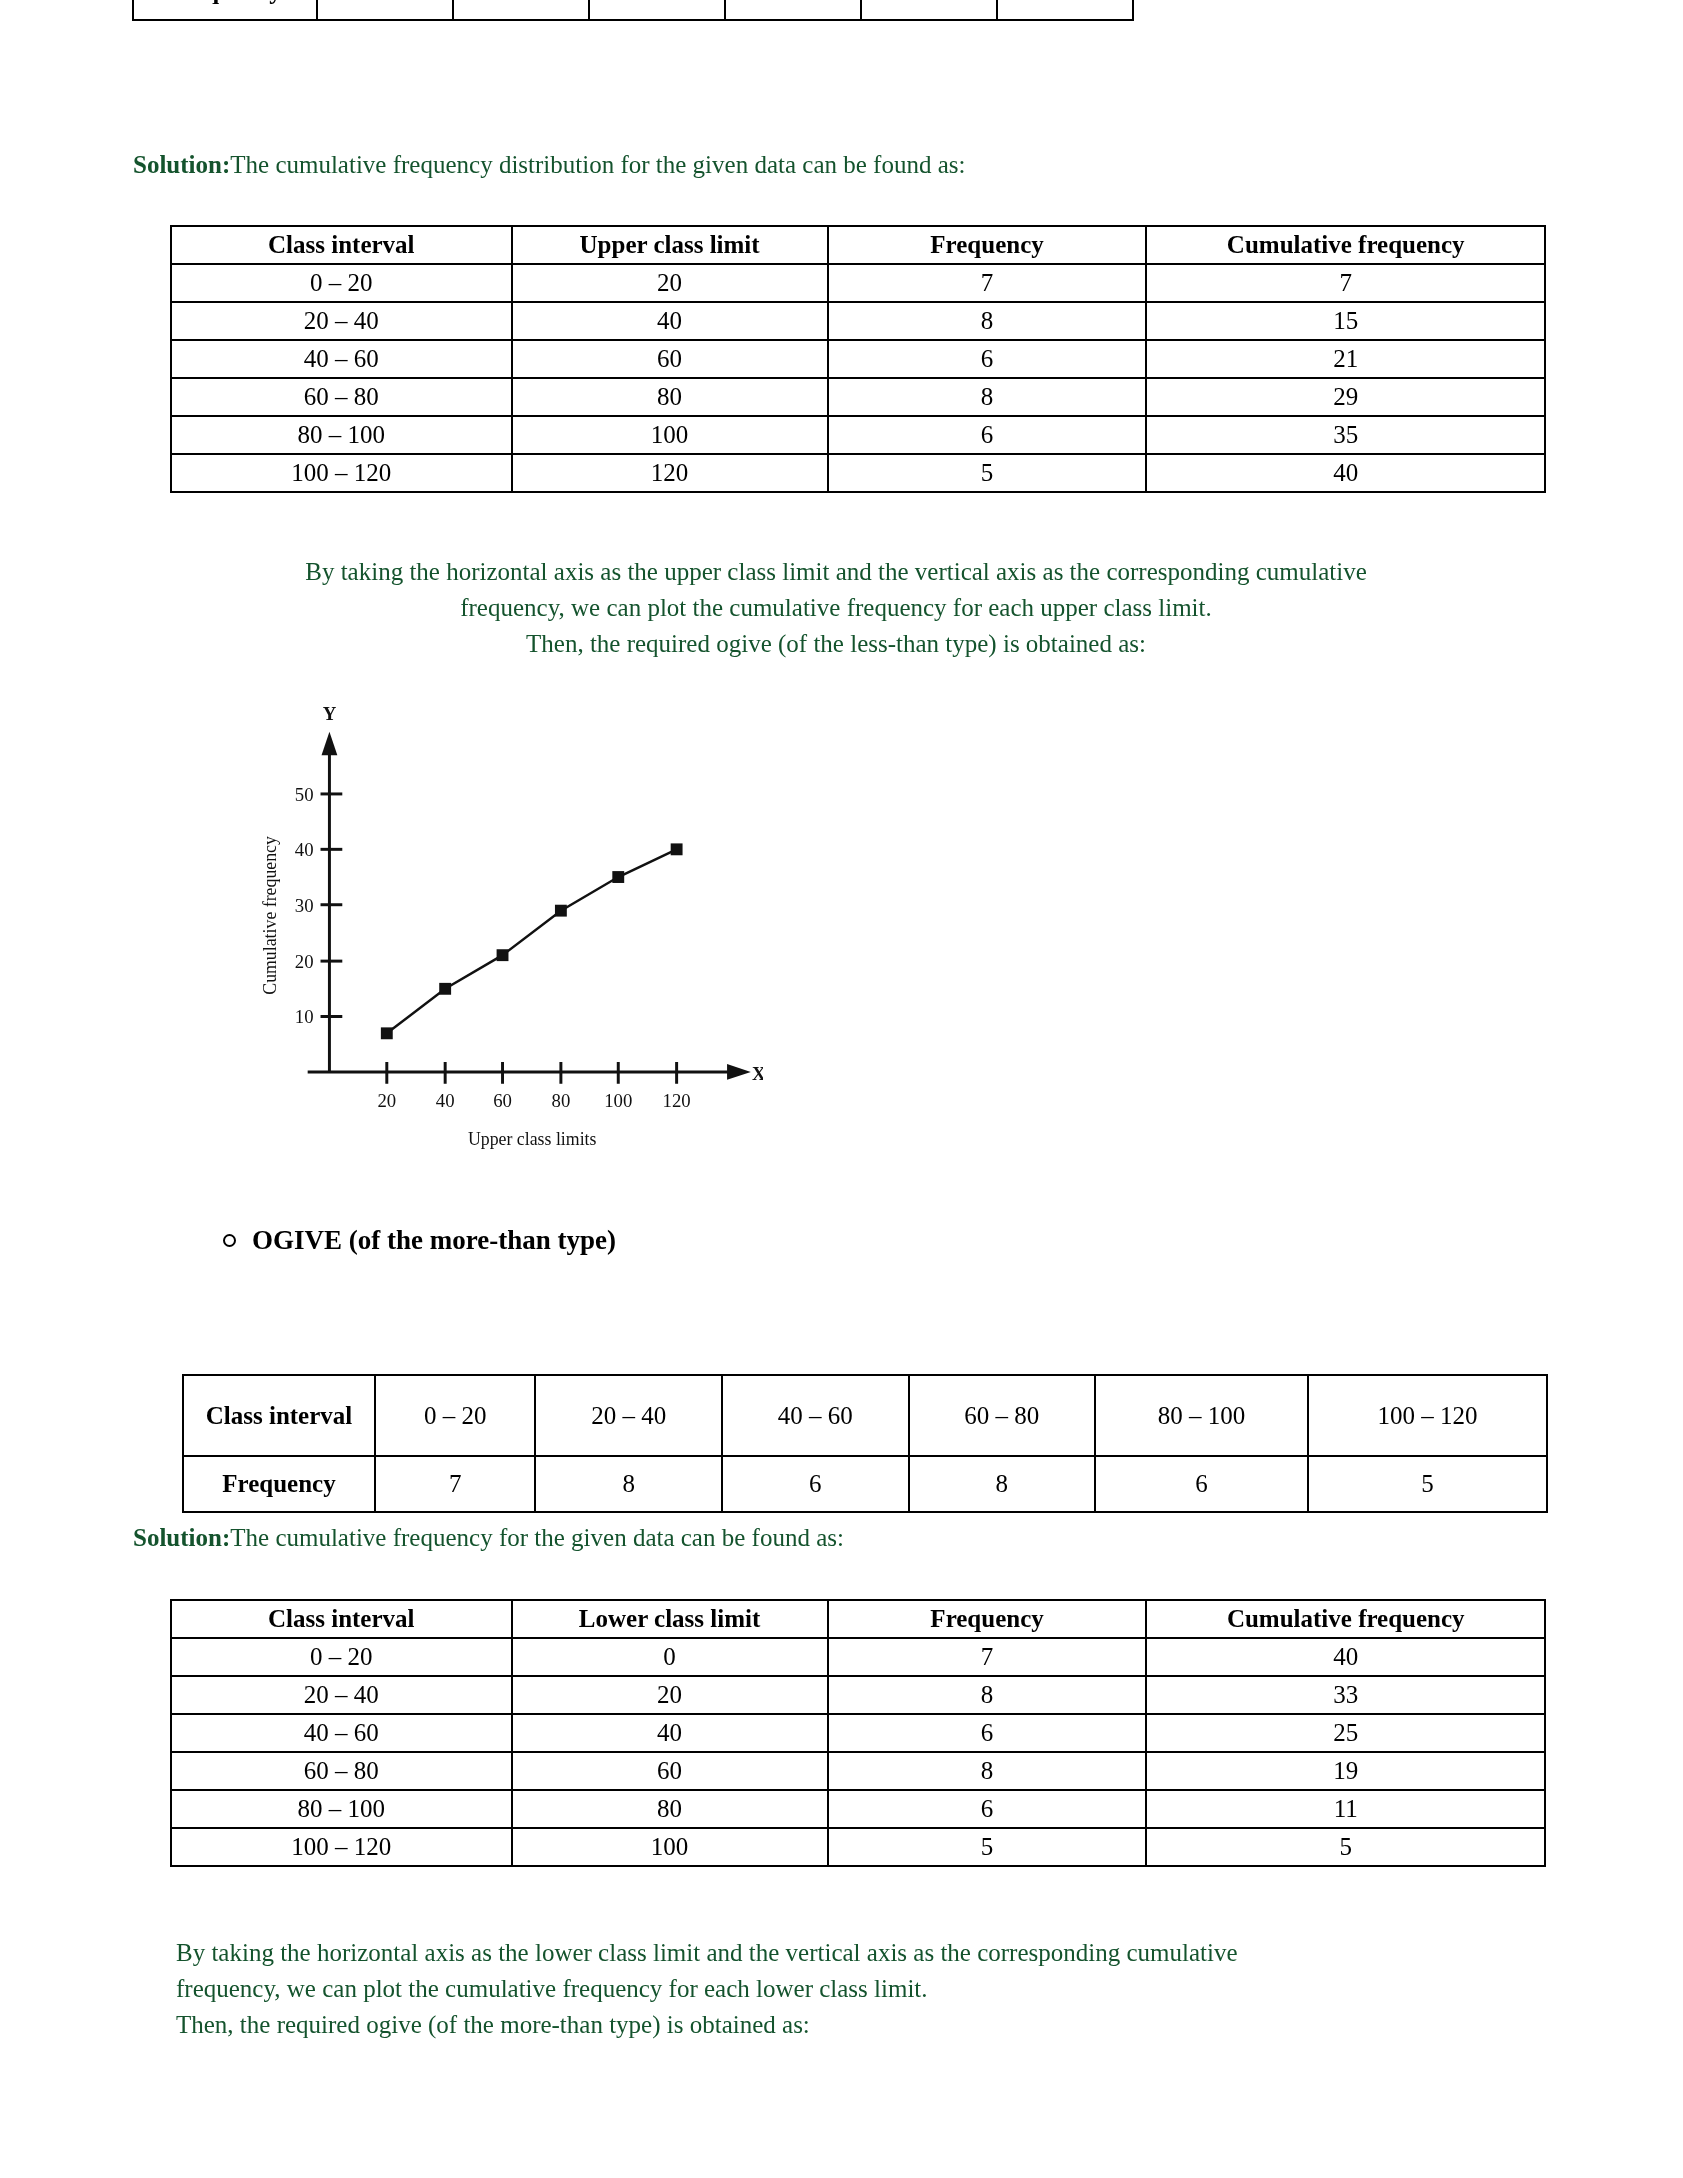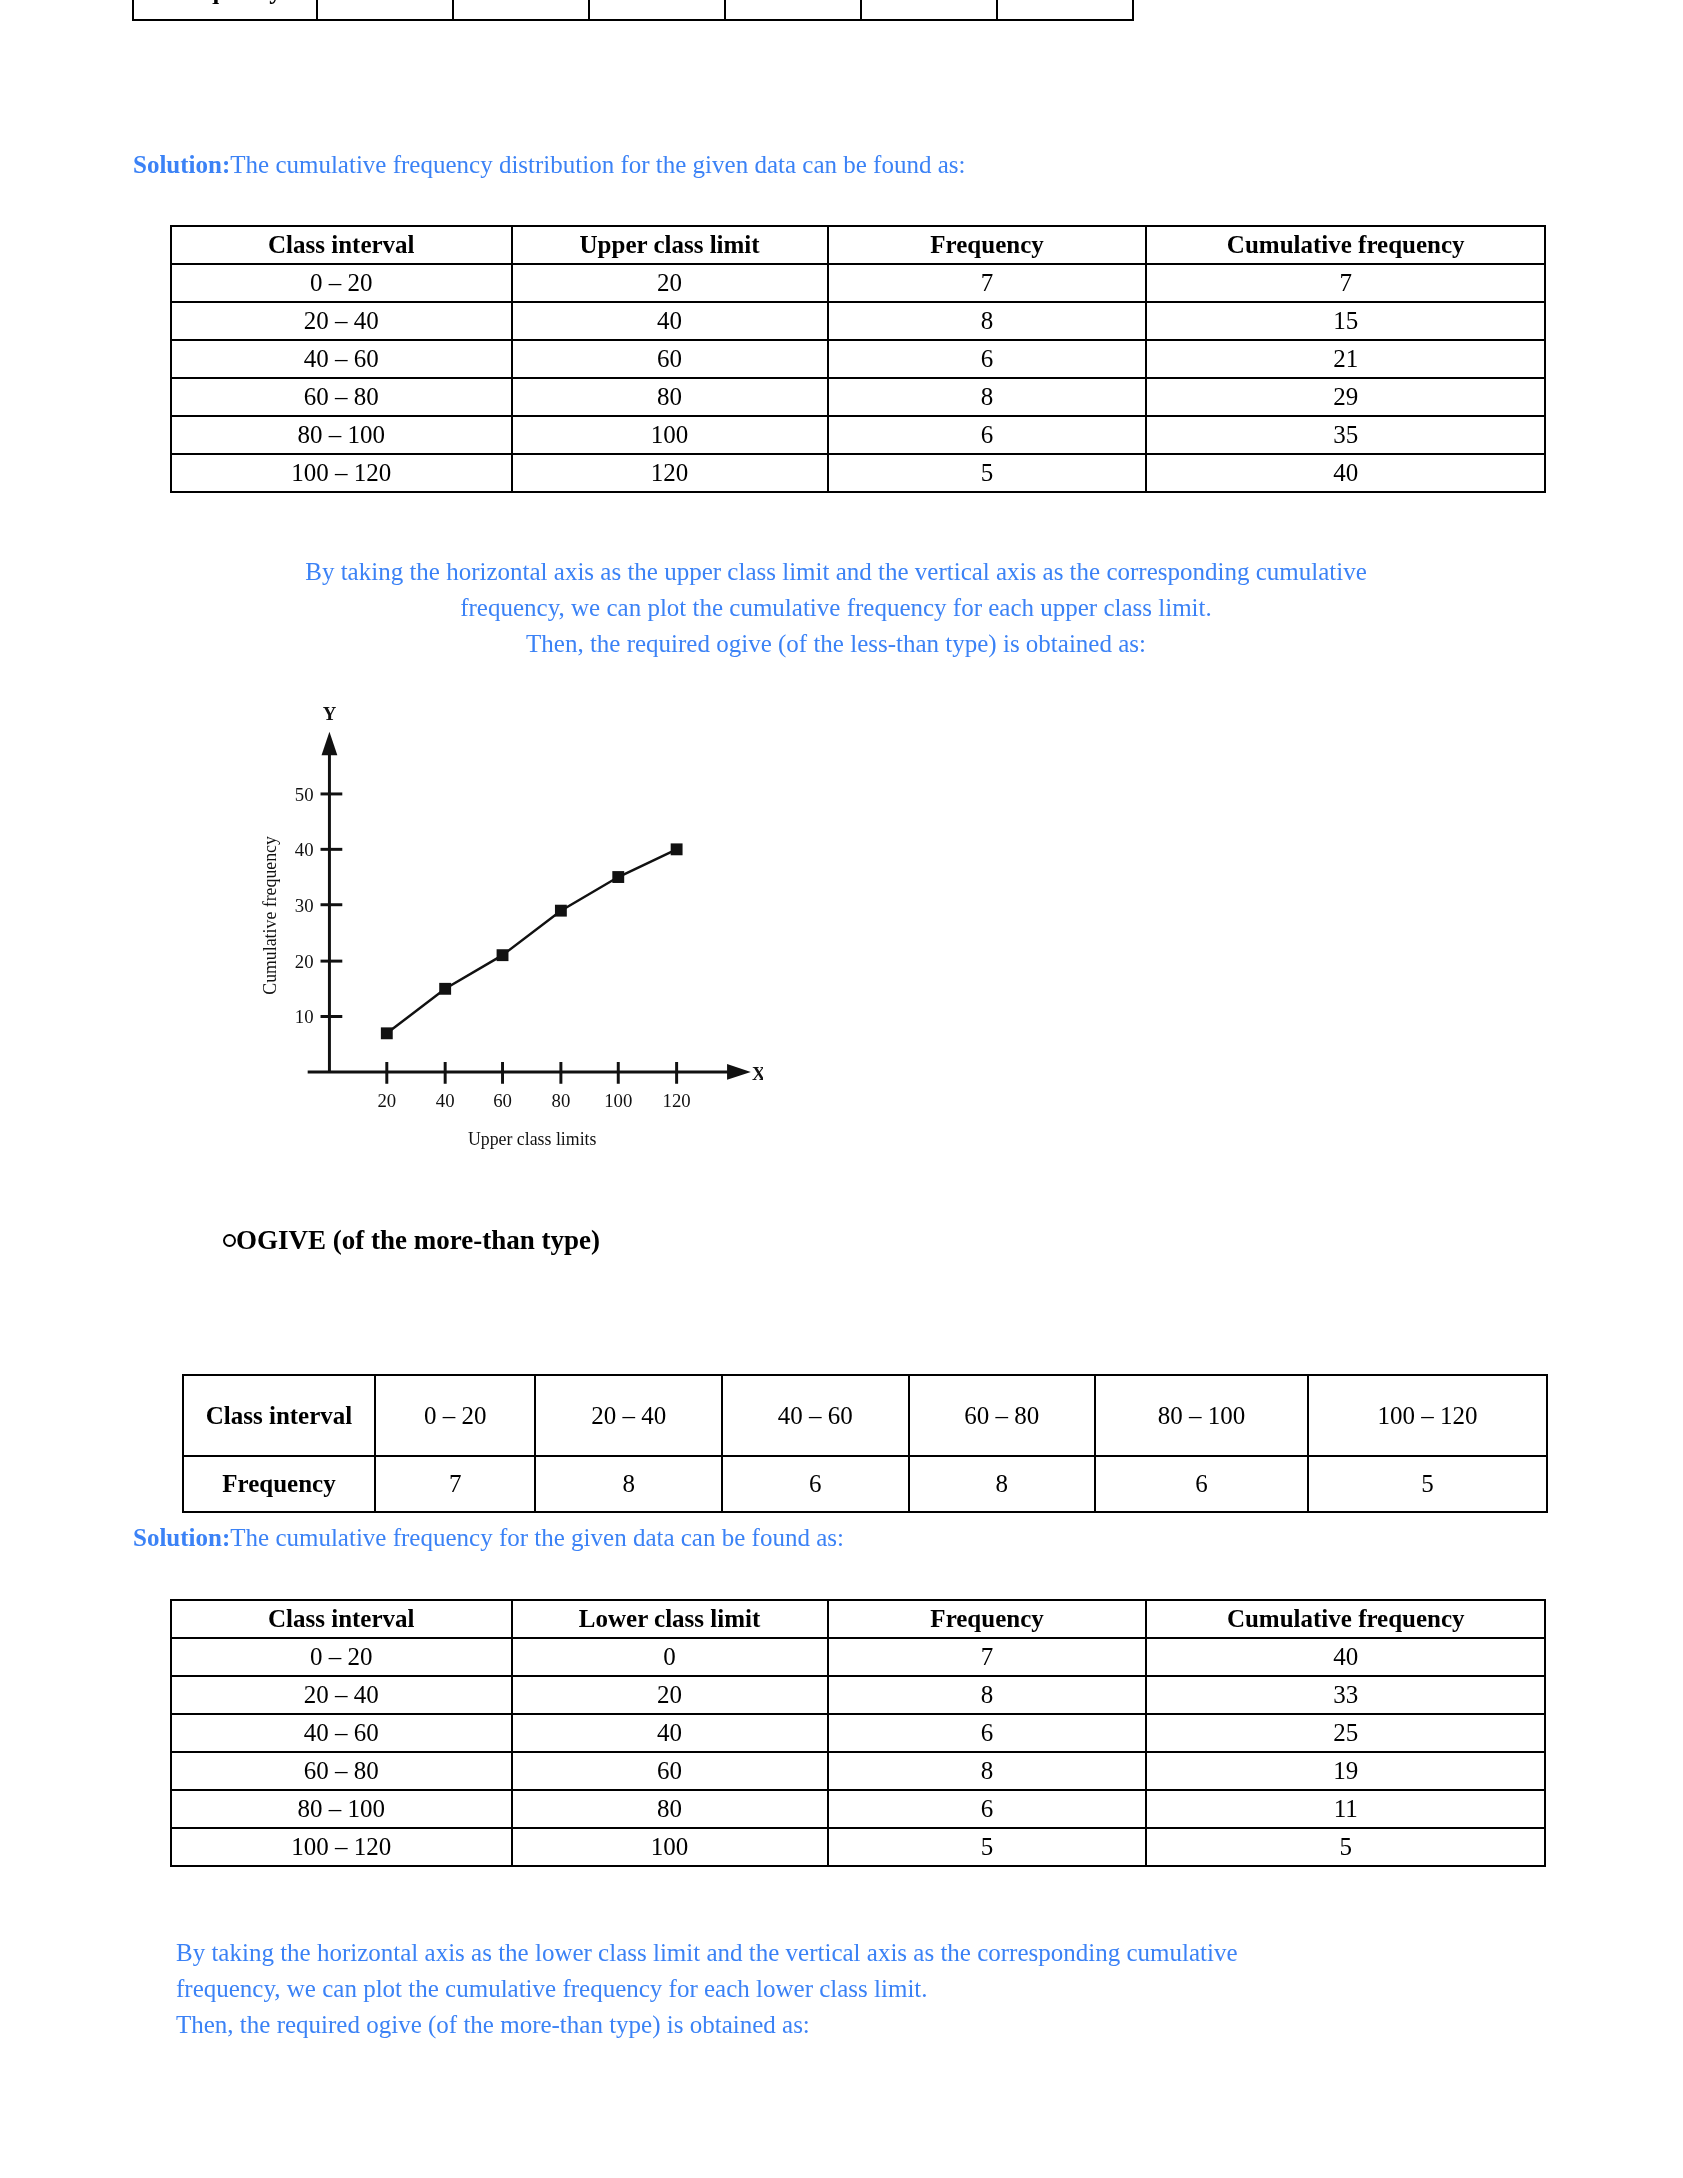--- a/index.html
+++ b/index.html
@@ -21,21 +21,21 @@
     width: 1683px;
     height: 2178px;
     padding: 0;
     box-sizing: border-box;
   }
 
   
   .para {
     font-size: 25px;
     line-height: 36px;
-    color: #3b82f6;
+    color: #14532d;
     font-family: "Liberation Serif", "DejaVu Serif", serif;
   }
   .para b, .lbl-bold {
     font-weight: bold;
   }
 
   
   table.doc {
     border-collapse: collapse;
     font-family: "Liberation Serif", "DejaVu Serif", serif;
@@ -101,20 +101,21 @@
     font-family: "Liberation Serif", "DejaVu Serif", serif;
     font-size: 18px;
     fill: #111;
   }
 
   
   .bullet-row {
     position: absolute;
     display: flex;
     align-items: center;
+    gap: 16px;
     font-size: 27px;
     font-weight: bold;
   }
   .bullet-glyph {
     display: inline-block;
     width: 13px;
     height: 13px;
     border: 2.5px solid #000;
     border-radius: 50%;
     box-sizing: border-box;

